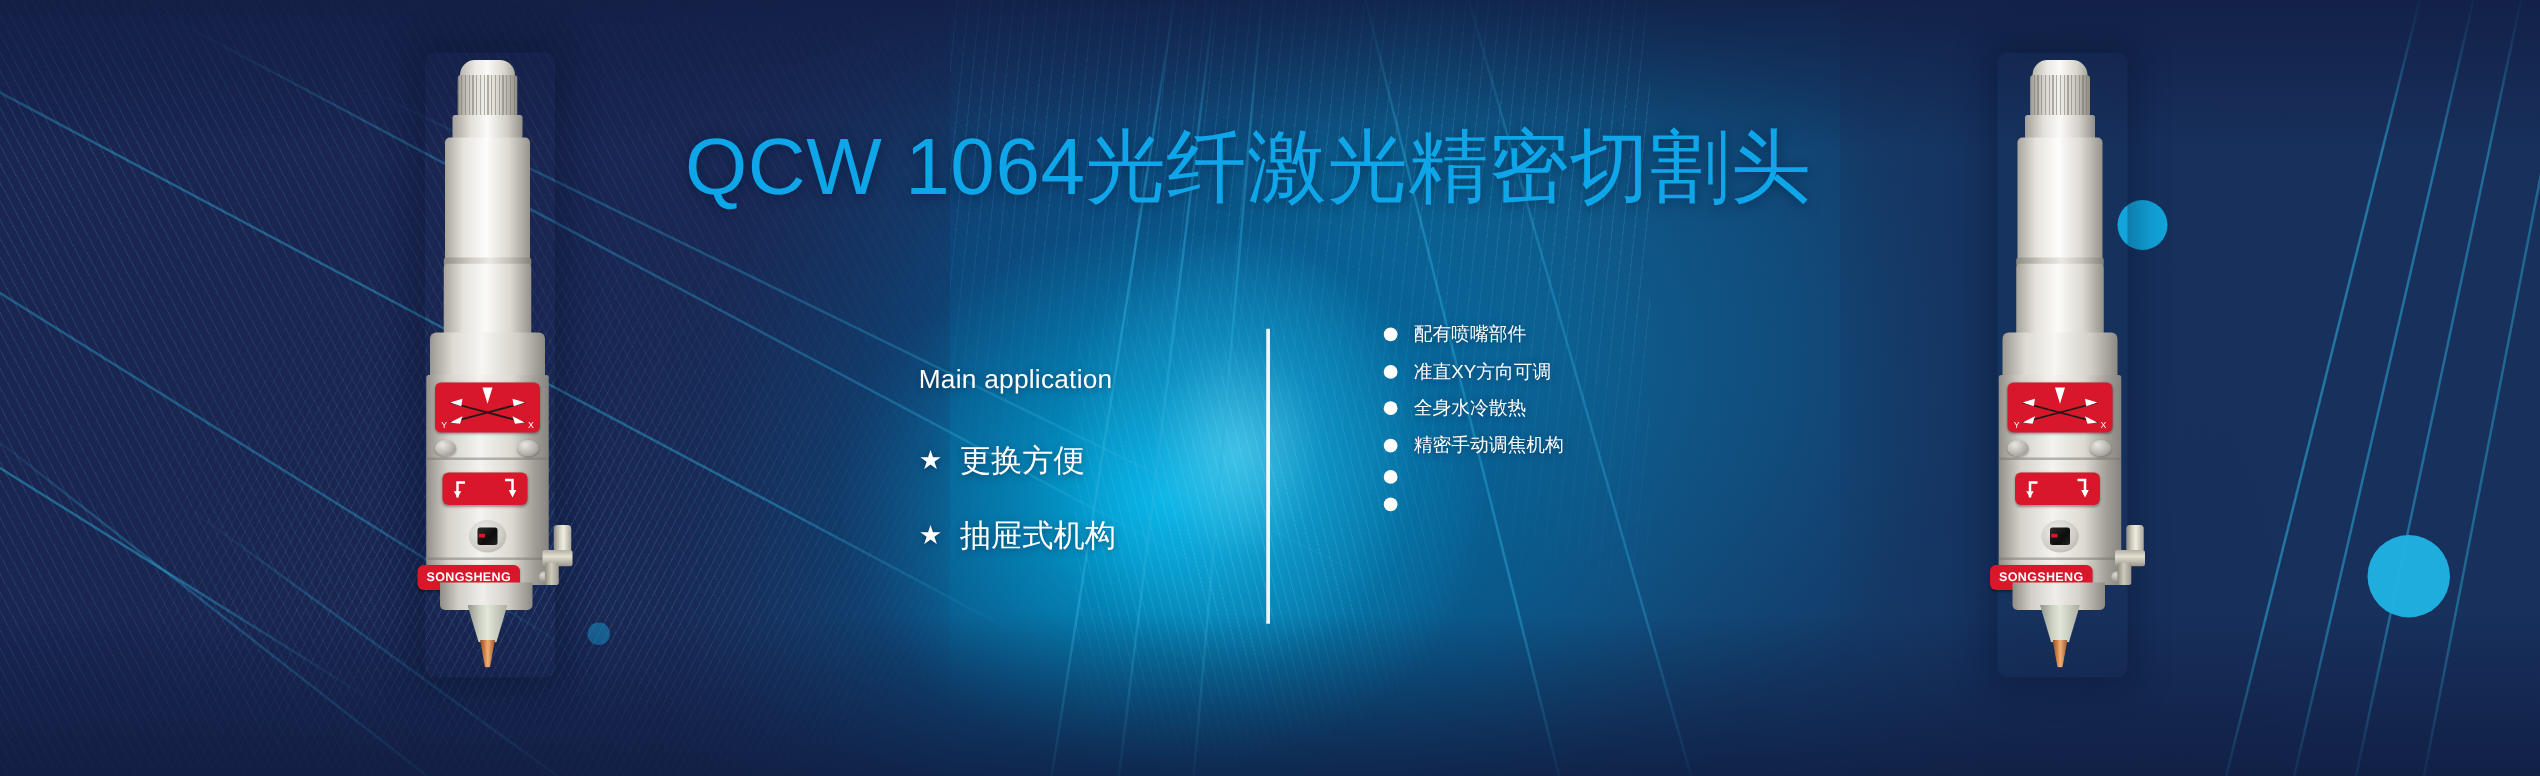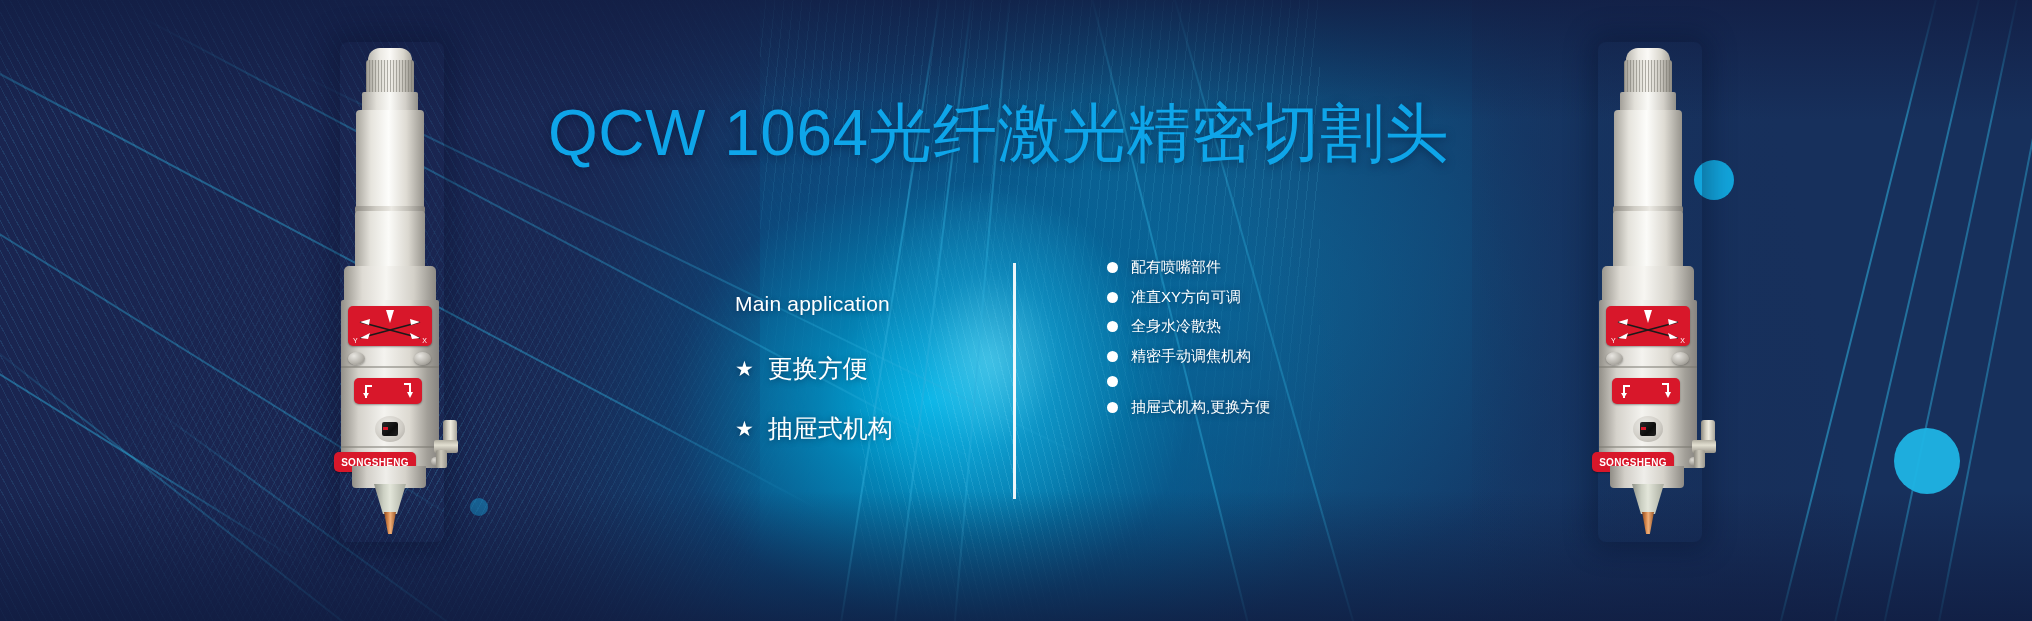--- a/index.html
+++ b/index.html
@@ -334,17 +334,16 @@
     </div>
     <div class="feat">
       <span class="dot"></span>
       <span>精密手动调焦机构</span>
     </div>
     <div class="feat">
       <span class="dot"></span>
     </div>
     <div class="feat">
       <span class="dot"></span>
-      <span>抽屉式机构,更换方便</span>
     </div>
   </div>
 
 </div>
 
 </body></html>

